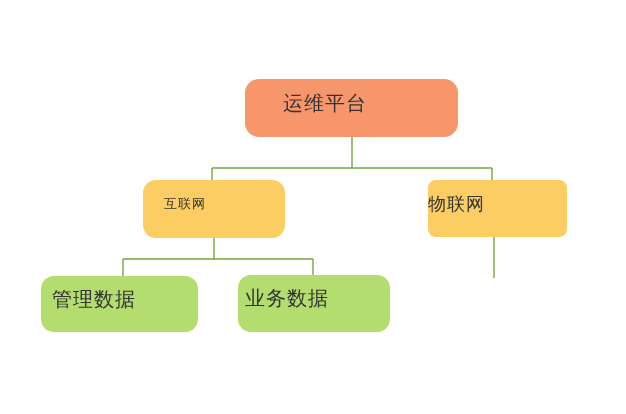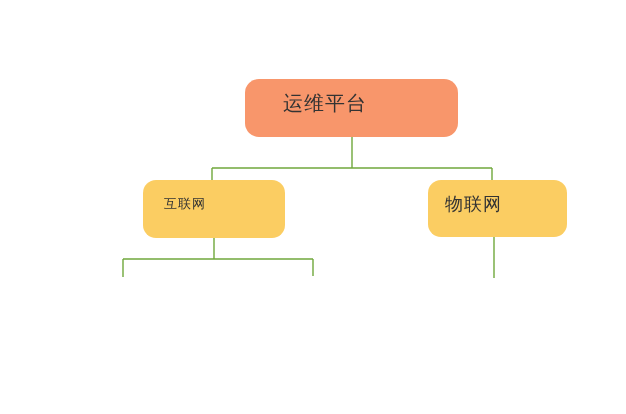--- a/index.html
+++ b/index.html
@@ -39,22 +39,22 @@
     background: #F8966B; border-radius: 14px;
     font-size: 20px; padding-left: 38px;
   }
   #node-internet {
     left: 143px; top: 180px; width: 142px; height: 58px;
     background: #FBCD62; border-radius: 13px;
     font-size: 13px; padding-left: 21px;
   }
   #node-iot {
     left: 428px; top: 180px; width: 139px; height: 57px;
-    background: #FBCD62; border-radius: 13px;
-    font-size: 18px; padding-left: 17px;
+    background: #FBCD62; border-radius: 8px;
+    font-size: 18px; 
   }
   #node-mgmt {
     left: 41px; top: 276px; width: 157px; height: 56px;
     background: #B3DD6E; border-radius: 13px;
     font-size: 20px; padding-left: 11px;
   }
   #node-biz {
     left: 238px; top: 275px; width: 152px; height: 57px;
     background: #B3DD6E; border-radius: 13px;
     font-size: 20px; padding-left: 7px;
@@ -86,16 +86,22 @@
   </div>
 
   <div class="node" id="node-internet">
     <span class="node-label">互联网</span>
   </div>
 
   <div class="node" id="node-iot">
     <span class="node-label">物联网</span>
   </div>
 
+  <div class="node" id="node-mgmt">
+    <span class="node-label">管理数据</span>
+  </div>
 
+  <div class="node" id="node-biz">
+    <span class="node-label">业务数据</span>
+  </div>
 
 
 </div>
 
 </body></html>

